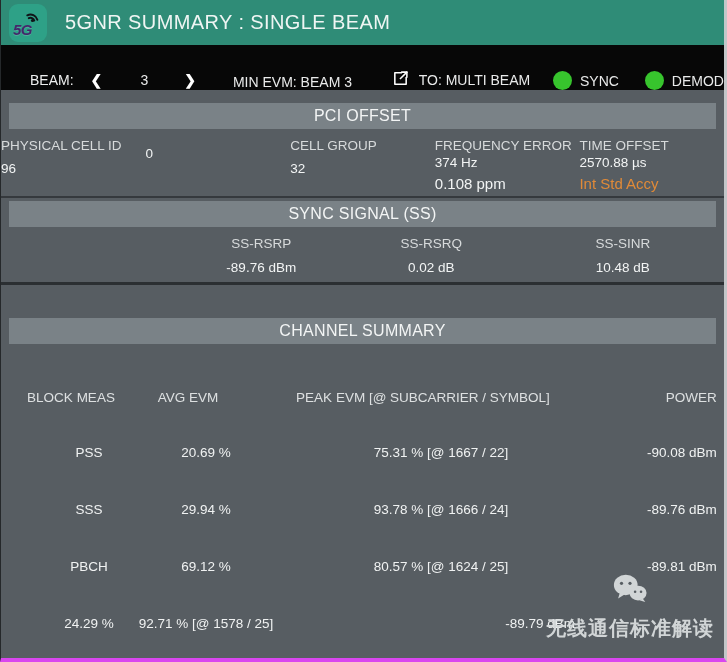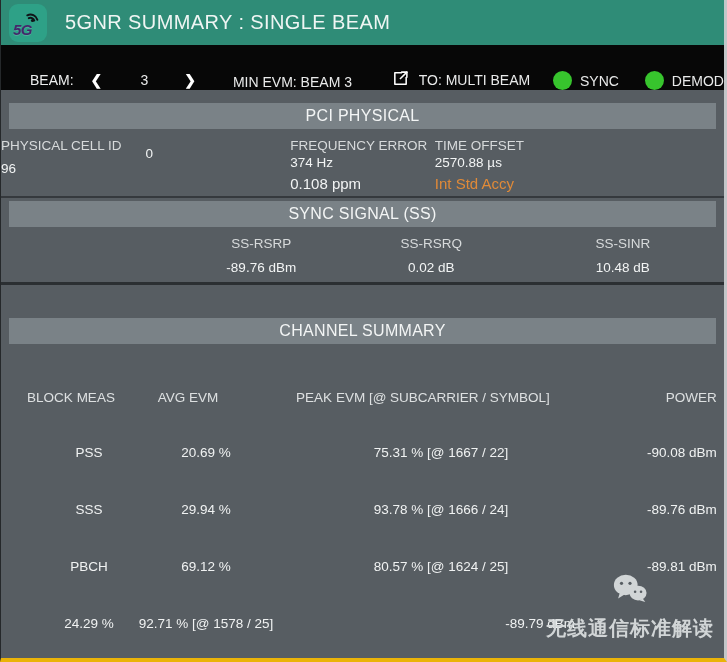--- a/index.html
+++ b/index.html
@@ -3,21 +3,21 @@
 <meta charset="utf-8">
 <style>
   * { margin:0; padding:0; box-sizing:border-box; }
   html,body { background:#2b2b2b; }
   body { font-family:"Liberation Sans", sans-serif; }
   .app{
     position:relative; width:727px; height:662px; overflow:hidden;
     background:#575D62;
     border-left:1px solid #25282a;
     border-right:3px solid #C3C7C9;
-    border-bottom:4px solid #eab308;
+    border-bottom:4px solid #d946ef;
     display:flex; flex-direction:column;
   }
   
   .titlebar{ height:45px; flex:0 0 45px; background:#2F8C77; display:flex; align-items:center; }
   .logo-tile{
     width:38px; height:38px; margin-left:8px; border-radius:9px; background:#2EA187;
     position:relative; flex:0 0 38px;
   }
   .logo-5g{
     position:absolute; left:4px; bottom:4px; font-size:15px; font-weight:bold; font-style:italic;
@@ -123,28 +123,32 @@
         <span>SYNC</span>
       </span>
       <span class="status-item">
         <span class="dot"></span>
         <span>DEMOD</span>
       </span>
     </div>
   </nav>
 
   <section class="sec-pci">
-    <div class="sec-title">PCI PHYSICAL</div>
+    <div class="sec-title">PCI OFFSET</div>
     <div class="pci-grid">
       <div>
         <div class="f-label">PHYSICAL CELL ID</div>
         <div class="f-value">96</div>
       </div>
       <div>
         <div class="f-value">0</div>
+      </div>
+      <div>
+        <div class="f-label">CELL GROUP</div>
+        <div class="f-value">32</div>
       </div>
       <div>
         <div class="f-label">FREQUENCY ERROR</div>
         <div class="f-value tight">374 Hz</div>
         <div class="f-value2">0.108 ppm</div>
       </div>
       <div>
         <div class="f-label">TIME OFFSET</div>
         <div class="f-value tight">2570.88 µs</div>
         <div class="f-value2 orange">Int Std Accy</div>

